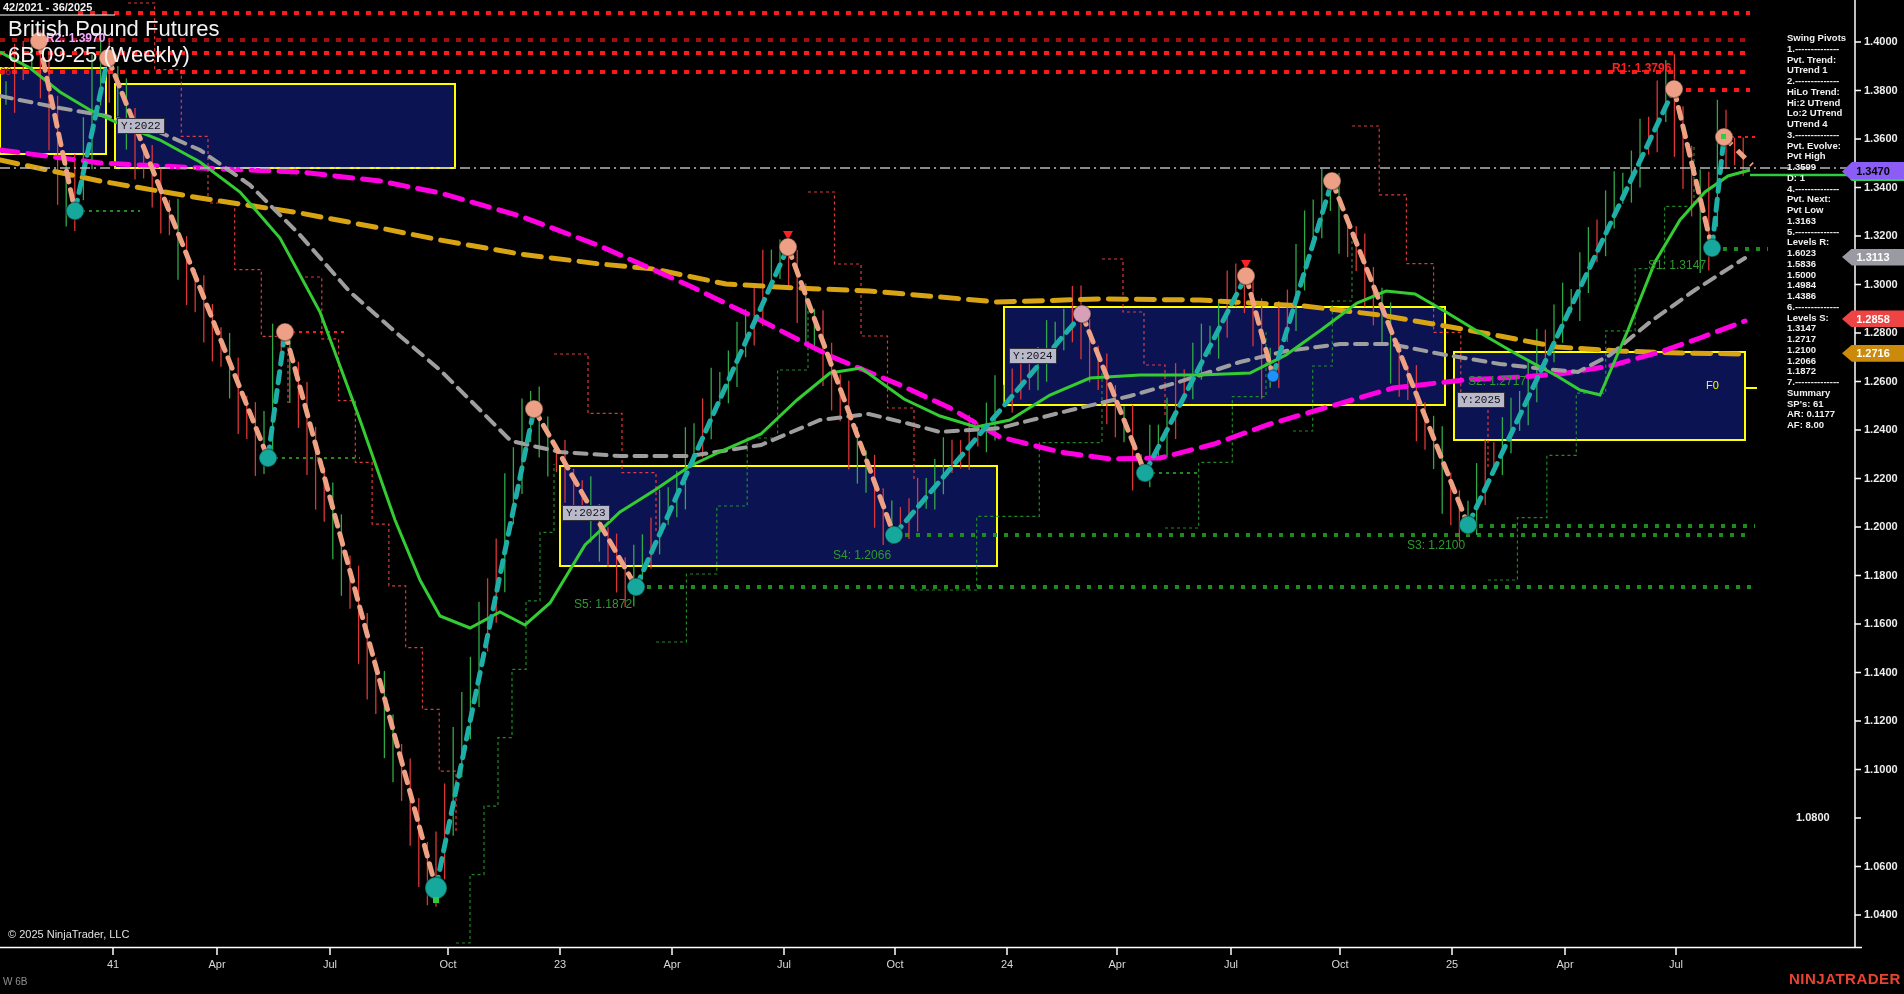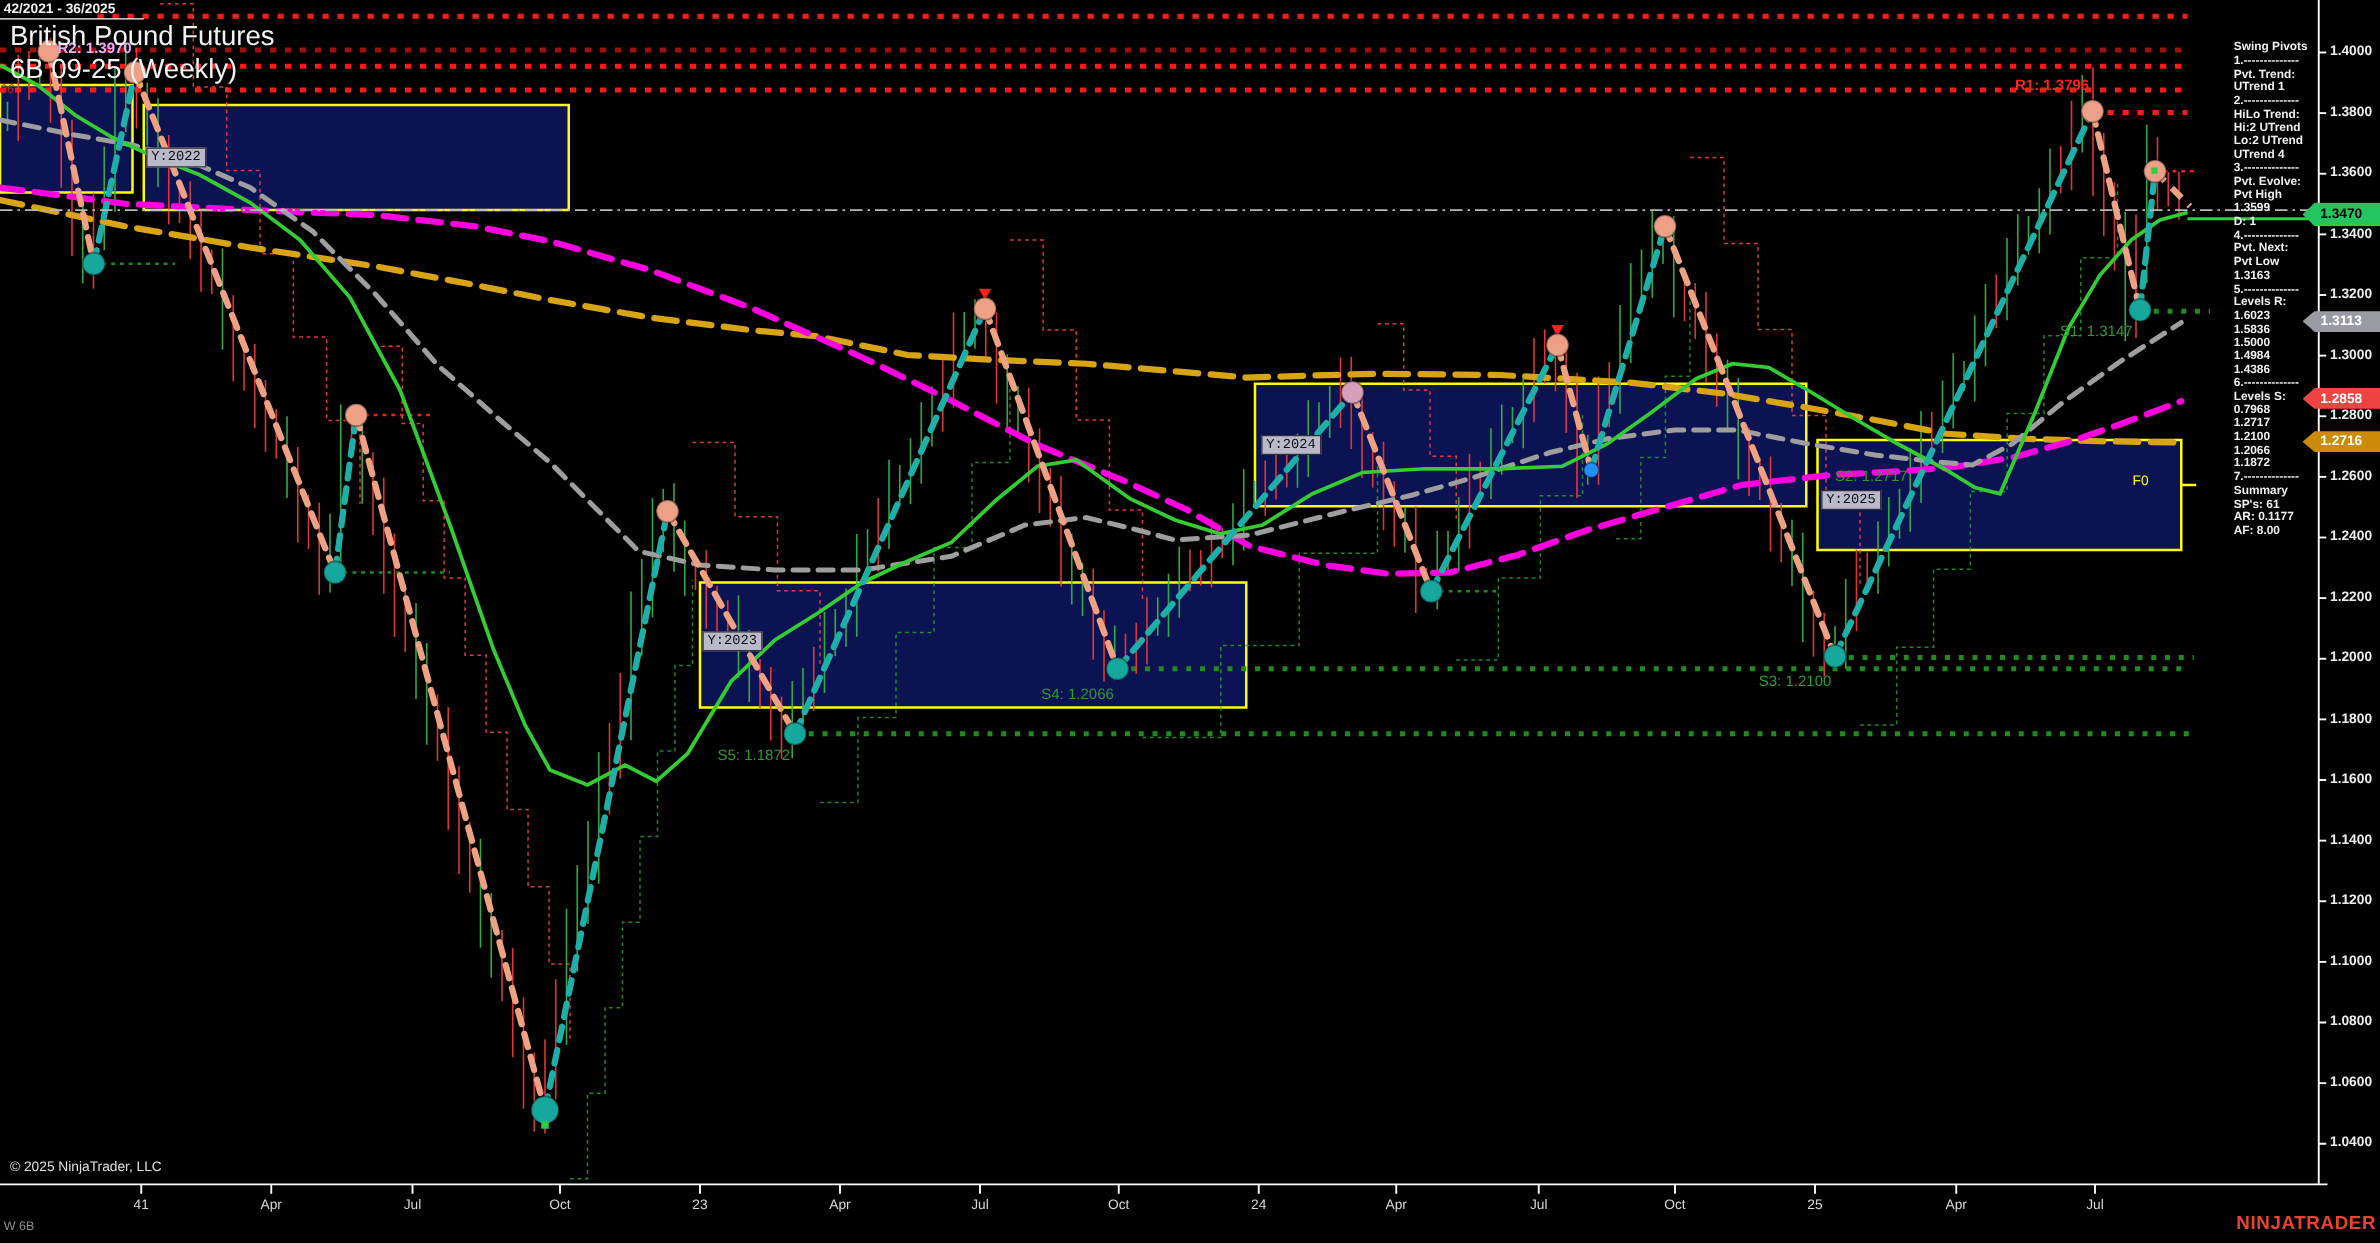--- a/index.html
+++ b/index.html
@@ -398,21 +398,21 @@
       <div>1.3163</div>
       <div>5.--------------</div>
       <div>Levels R:</div>
       <div>1.6023</div>
       <div>1.5836</div>
       <div>1.5000</div>
       <div>1.4984</div>
       <div>1.4386</div>
       <div>6.--------------</div>
       <div>Levels S:</div>
-      <div>0.7968</div>
+      <div>1.3147</div>
       <div>1.2717</div>
       <div>1.2100</div>
       <div>1.2066</div>
       <div>1.1872</div>
       <div>7.--------------</div>
       <div>Summary</div>
       <div>SP's: 61</div>
       <div>AR: 0.1177</div>
       <div>AF: 8.00</div>
     </div>
@@ -427,24 +427,24 @@
       <div class="abs ptick" style="left: 1864px; top: 326px;">1.2800</div>
       <div class="abs ptick" style="left: 1864px; top: 374.5px;">1.2600</div>
       <div class="abs ptick" style="left: 1864px; top: 423px;">1.2400</div>
       <div class="abs ptick" style="left: 1864px; top: 471.5px;">1.2200</div>
       <div class="abs ptick" style="left: 1864px; top: 520px;">1.2000</div>
       <div class="abs ptick" style="left: 1864px; top: 568.5px;">1.1800</div>
       <div class="abs ptick" style="left: 1864px; top: 617px;">1.1600</div>
       <div class="abs ptick" style="left: 1864px; top: 665.5px;">1.1400</div>
       <div class="abs ptick" style="left: 1864px; top: 714px;">1.1200</div>
       <div class="abs ptick" style="left: 1864px; top: 762.5px;">1.1000</div>
-      <div class="abs ptick" style="left: 1864px; top: 811px;">1.0800</div>
+      <div class="abs ptick" style="left: 1796px; top: 811px;">1.0800</div>
       <div class="abs ptick" style="left: 1864px; top: 859.5px;">1.0600</div>
       <div class="abs ptick" style="left: 1864px; top: 908px;">1.0400</div>
-      <div class="abs ptag" style="top: 162.025px; background: #22c55e; color: rgb(0, 0, 0); border-bottom: 2.5px solid rgb(46, 204, 64);">1.3470</div>
+      <div class="abs ptag" style="top: 162.025px; background: #8b5cf6; color: rgb(0, 0, 0); border-bottom: 2.5px solid rgb(46, 204, 64);">1.3470</div>
       <div class="abs ptag" style="top: 248.597px; background: rgb(154, 154, 162); color: rgb(255, 255, 255);">1.3113</div>
       <div class="abs ptag" style="top: 310.435px; background: #ef4444; color: rgb(255, 255, 255);">1.2858</div>
       <div class="abs ptag" style="top: 344.87px; background: rgb(204, 138, 10); color: rgb(255, 255, 255);">1.2716</div>
     </div>
   <div id="time-axis">
       <div class="abs ttick" style="left: 113px; top: 958px;">41</div>
       <div class="abs ttick" style="left: 217px; top: 958px;">Apr</div>
       <div class="abs ttick" style="left: 330px; top: 958px;">Jul</div>
       <div class="abs ttick" style="left: 448px; top: 958px;">Oct</div>
       <div class="abs ttick" style="left: 560px; top: 958px;">23</div>

